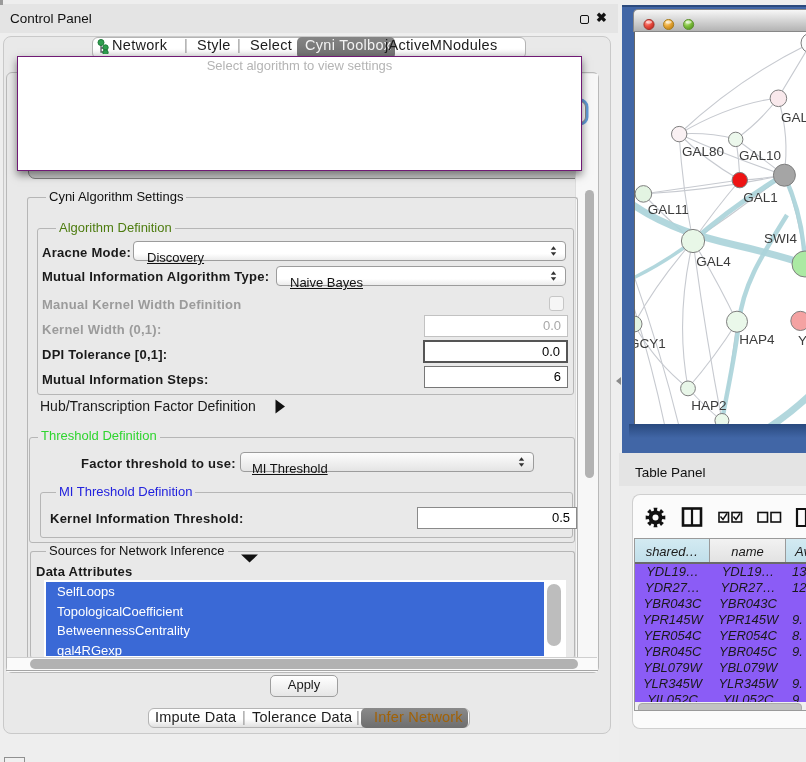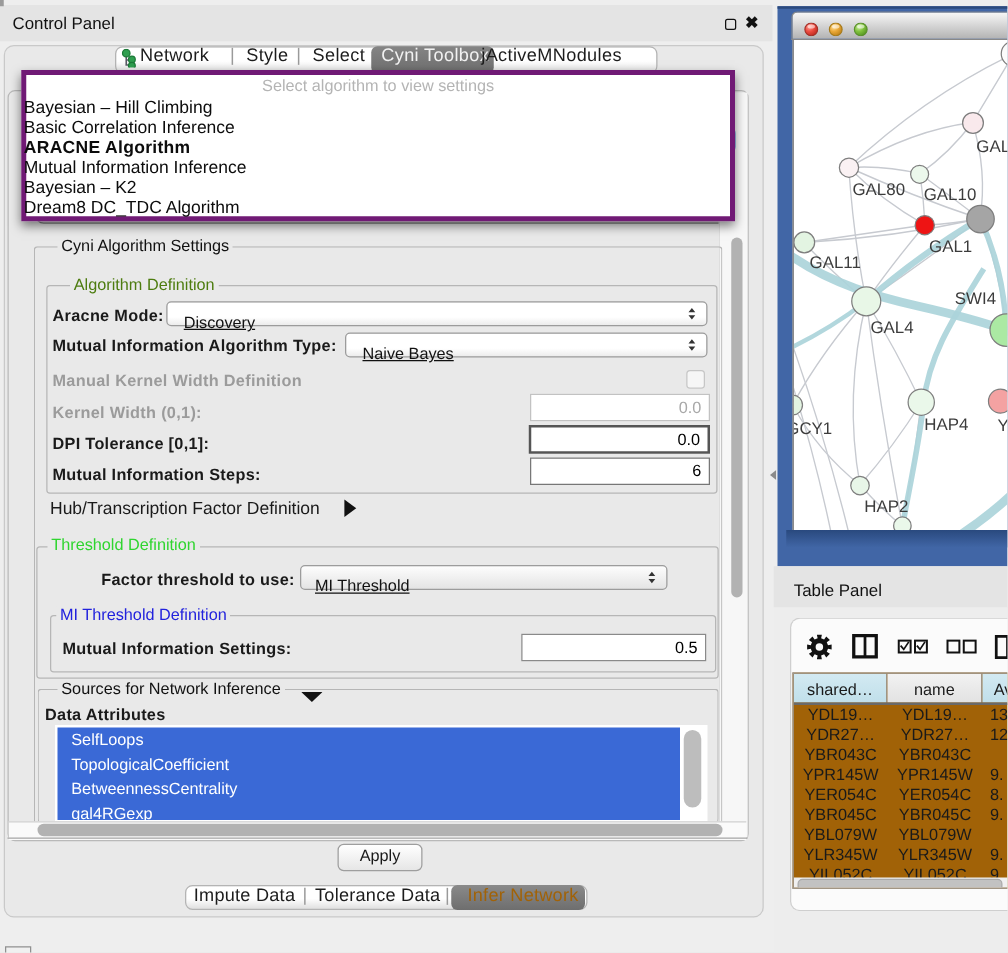--- a/index.html
+++ b/index.html
@@ -44,30 +44,22 @@
 </div>
 
 <div class="ab" style="left:6px;top:72px;width:591px;height:599px;background:#e9e9e9;border:1px solid #b9b9b9;border-radius:6px;"></div>
 
 <div class="ab" style="left:28px;top:148px;width:566px;height:29px;border:1.5px solid #828282;border-radius:7px;background:linear-gradient(#ffffff 15%,#e8e8e8 70%,#c9c9c9);"></div>
 
 <div class="ab" style="left:575px;top:74px;width:22px;height:596px;background:#f7f7f7;border-left:1px solid #dedede;"></div>
 <div class="ab" style="left:585px;top:190px;width:8.5px;height:288px;background:#b2b2b2;border-radius:5px;"></div>
 <div class="ab" style="left:460px;top:101px;width:124px;height:20px;border:1px solid #8a8a8a;border-radius:6px;background:#fff;box-shadow:0 0 0 2.5px #639bd8;z-index:5;"></div>
 
-<div class="ab" style="left:17px;top:56px;width:563px;height:113px;background:#ffffff;border:4px solid #701a75;box-shadow:0 4px 8px rgba(0,0,0,.5);z-index:30;">
+<div class="ab" style="left:17px;top:56px;width:563px;height:113px;background:#ffffff;border:1px solid #701a75;box-shadow:0 4px 8px rgba(0,0,0,.5);z-index:30;">
   <div style="text-align:center;color:#b4b4b4;font-size:13px;margin-top:1px;">Select algorithm to view settings</div>
-  <div style="font-size:14px;line-height:16px;margin-left:-2px;margin-top:1px;color:#0c0c0c;">
-    Bayesian – Hill Climbing<br>
-    Basic Correlation Inference<br>
-    <span class="b">ARACNE Algorithm</span><br>
-    Mutual Information Inference<br>
-    Bayesian – K2<br>
-    Dream8 DC_TDC Algorithm
-  </div>
 </div>
 
 <div class="grp" style="left:27px;top:197px;width:549px;height:460px;border-bottom:none;border-radius:3px 3px 0 0;"></div>
 <div class="gtitle" style="left:46px;top:190px;color:#111;">Cyni Algorithm Settings</div>
 
 <div class="grp" style="left:37px;top:228px;width:535px;height:165px;"></div>
 <div class="gtitle" style="left:56px;top:221px;color:#4d7c0f;">Algorithm Definition</div>
 
 <div class="ab b" style="left:42px;top:245px;font-size:13px;">Aracne Mode:</div>
 <div class="combo" style="left:133px;top:241px;width:431px;">
@@ -107,24 +99,24 @@
 
 <div class="ab b" style="left:81px;top:456px;font-size:13px;">Factor threshold to use:</div>
 <div class="combo" style="left:240px;top:452px;width:292px;background:linear-gradient(#fdfdfd,#e4e4e4);">
     <span class="ct" style="left:11px;">MI Threshold</span>
   <svg class="arr" viewBox="0 0 9 13">
       <path d="M1 5 L4.5 0.5 L8 5 Z M1 8 L4.5 12.5 L8 8 Z" fill="#333"></path>
     </svg>
   </div>
 
 <div class="grp" style="left:40px;top:492px;width:531px;height:44px;"></div>
-<div class="gtitle" style="left:45px;top:485px;color:#2222dd;">MI Threshold Definition</div>
-
-<div class="ab b" style="left:50px;top:511px;font-size:13px;">Mutual Information Settings:</div>
-<div class="field" style="left:417px;top:507px;width:140px;height:18px;border:1.5px solid #8a8a8a;color:#000;padding:2px 6px 0 0;">0.5</div>
+<div class="gtitle" style="left:56px;top:485px;color:#2222dd;">MI Threshold Definition</div>
+
+<div class="ab b" style="left:50px;top:511px;font-size:13px;">Kernel Information Threshold:</div>
+<div class="field" style="left:417px;top:507px;width:140px;height:18px;border:1.5px solid #8a8a8a;color:#000;padding:2px 6px 0 12px;">0.5</div>
 
 <div class="grp" style="left:30px;top:551px;width:543px;height:106px;border-bottom:none;"></div>
 <div class="gtitle" style="left:46px;top:544px;color:#111;">Sources for Network Inference</div>
 <div class="ab" style="left:241px;top:549px;"><svg width="17" height="9">
       <path d="M0 0.5 L17 0.5 L8.5 8.5 Z" fill="#111"></path>
     </svg></div>
 
 <div class="ab b" style="left:36px;top:564px;font-size:13px;">Data Attributes</div>
 
 <div class="ab" style="left:44px;top:580px;width:522px;height:78px;background:#ffffff;"></div>
@@ -284,21 +276,21 @@
  <g fill="none" stroke="#111" stroke-width="1.4">
   <path d="M75.5 9.5 L78 12.5 L82 6.5"></path>
   <path d="M88.5 9.5 L91 12.5 L95 6.5"></path>
  </g>
  <g fill="none" stroke="#111" stroke-width="2.2">
   <path d="M152 2 L161 2 L161 19 L152 19 Z"></path>
  </g>
 </svg>
 </div>
 
-<div class="ab" style="left:634px;top:538px;width:172px;height:173px;border:1px solid #9a9a9a;border-right:none;box-sizing:border-box;background:#a16207;overflow:hidden;font-size:13px;">
+<div class="ab" style="left:634px;top:538px;width:172px;height:173px;border:1px solid #9a9a9a;border-right:none;box-sizing:border-box;background:#8b5cf6;overflow:hidden;font-size:13px;font-style:italic;">
   <div style="position:absolute;left:0;top:0;width:75px;height:23px;background:linear-gradient(#d3eaf2,#c0dfea);border-right:1px solid #9a9a9a;text-align:center;padding-top:5px;box-sizing:border-box;">shared…</div>
   <div style="position:absolute;left:75px;top:0;width:76px;height:23px;background:linear-gradient(#f2f2f2,#e2e2e2);border-right:1px solid #9a9a9a;text-align:center;padding-top:5px;box-sizing:border-box;">name</div>
   <div style="position:absolute;left:151px;top:0;width:55px;height:23px;background:linear-gradient(#d3eaf2,#c0dfea);padding-top:5px;padding-left:9px;box-sizing:border-box;">Av</div>
   <div style="position:absolute;left:0;top:23px;width:172px;height:1.5px;background:#6a6a6a;"></div>
   <div style="position:absolute;left:0;top:24.5px;width:75px;text-align:center;line-height:16.1px;">YDL19…<br>YDR27…<br>YBR043C<br>YPR145W<br>YER054C<br>YBR045C<br>YBL079W<br>YLR345W<br>YIL052C</div>
   <div style="position:absolute;left:75px;top:24.5px;width:76px;text-align:center;line-height:16.1px;">YDL19…<br>YDR27…<br>YBR043C<br>YPR145W<br>YER054C<br>YBR045C<br>YBL079W<br>YLR345W<br>YIL052C</div>
   <div style="position:absolute;left:157px;top:24.5px;width:50px;line-height:16.1px;">13<br>12<br><br>9.<br>8.<br>9.<br><br>9.<br>9.</div>
   <div style="position:absolute;left:0px;top:163px;width:172px;height:10px;background:#f0f0f0;"></div>
   <div style="position:absolute;left:3px;top:164px;width:162px;height:7.5px;background:#c2c2c2;border:1px solid #a9a9a9;border-radius:4px;"></div>
 </div>

